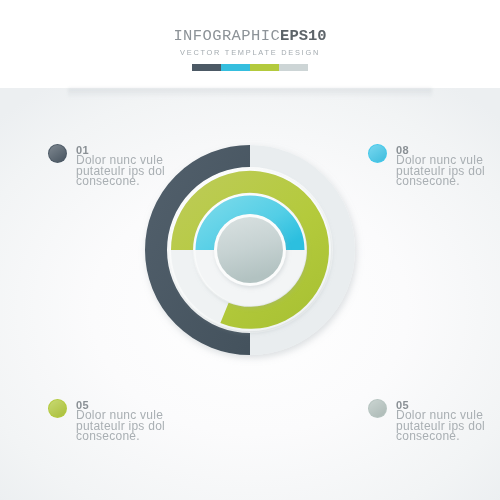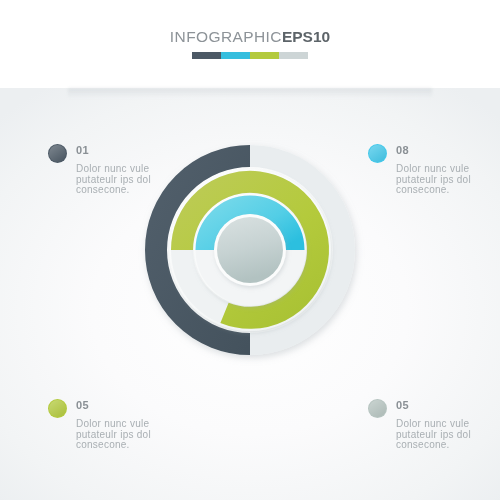--- a/index.html
+++ b/index.html
@@ -48,20 +48,21 @@
     width: 500px;
     text-align: center;
   }
   .title {
     font-size: 15.5px;
     letter-spacing: 0.4px;
     color: #8d9398;
     font-weight: 400;
     line-height: 17px;
     white-space: nowrap;
+    font-family: Liberation Mono, monospace;
   }
   .title .bold {
     font-weight: 700;
     color: #5d6469;
     letter-spacing: 0px;
   }
   .subtitle {
     margin-top: 3px;
     font-size: 7.4px;
     letter-spacing: 1.75px;
@@ -114,23 +115,23 @@
     top: 0;
     font-size: 11px;
     font-weight: 700;
     color: #8a9095;
     letter-spacing: 0.5px;
     line-height: 20px;
   }
   .callout-body {
     position: absolute;
     left: 28px;
-    top: 24px;
+    top: 15px;
     width: 100px;
-    font-size: 10px;
+    font-size: 12px;
     line-height: 10.5px;
     color: #a9afb3;
     letter-spacing: 0.25px;
   }
   .callout-body div { white-space: nowrap; }
 
   
   .chart {
     position: absolute;
     left: 140px;
@@ -141,20 +142,21 @@
   .chart svg { display: block; overflow: visible; }
 </style>
 </head>
 <body>
 
 <div class="canvas">
 
   <div class="header">
     <div class="header-inner">
       <div class="title"><span>INFOGRAPHIC</span><span class="bold">EPS10</span></div>
+      <div class="subtitle">VECTOR TEMPLATE DESIGN</div>
       <div class="swatches">
         <div class="swatch" style="background:#4c5965"></div>
         <div class="swatch" style="background:#35bede"></div>
         <div class="swatch" style="background:#b3ca3d"></div>
         <div class="swatch" style="background:#cdd5d6"></div>
       </div>
     </div>
   </div>
   <div class="header-divider"></div>
 

